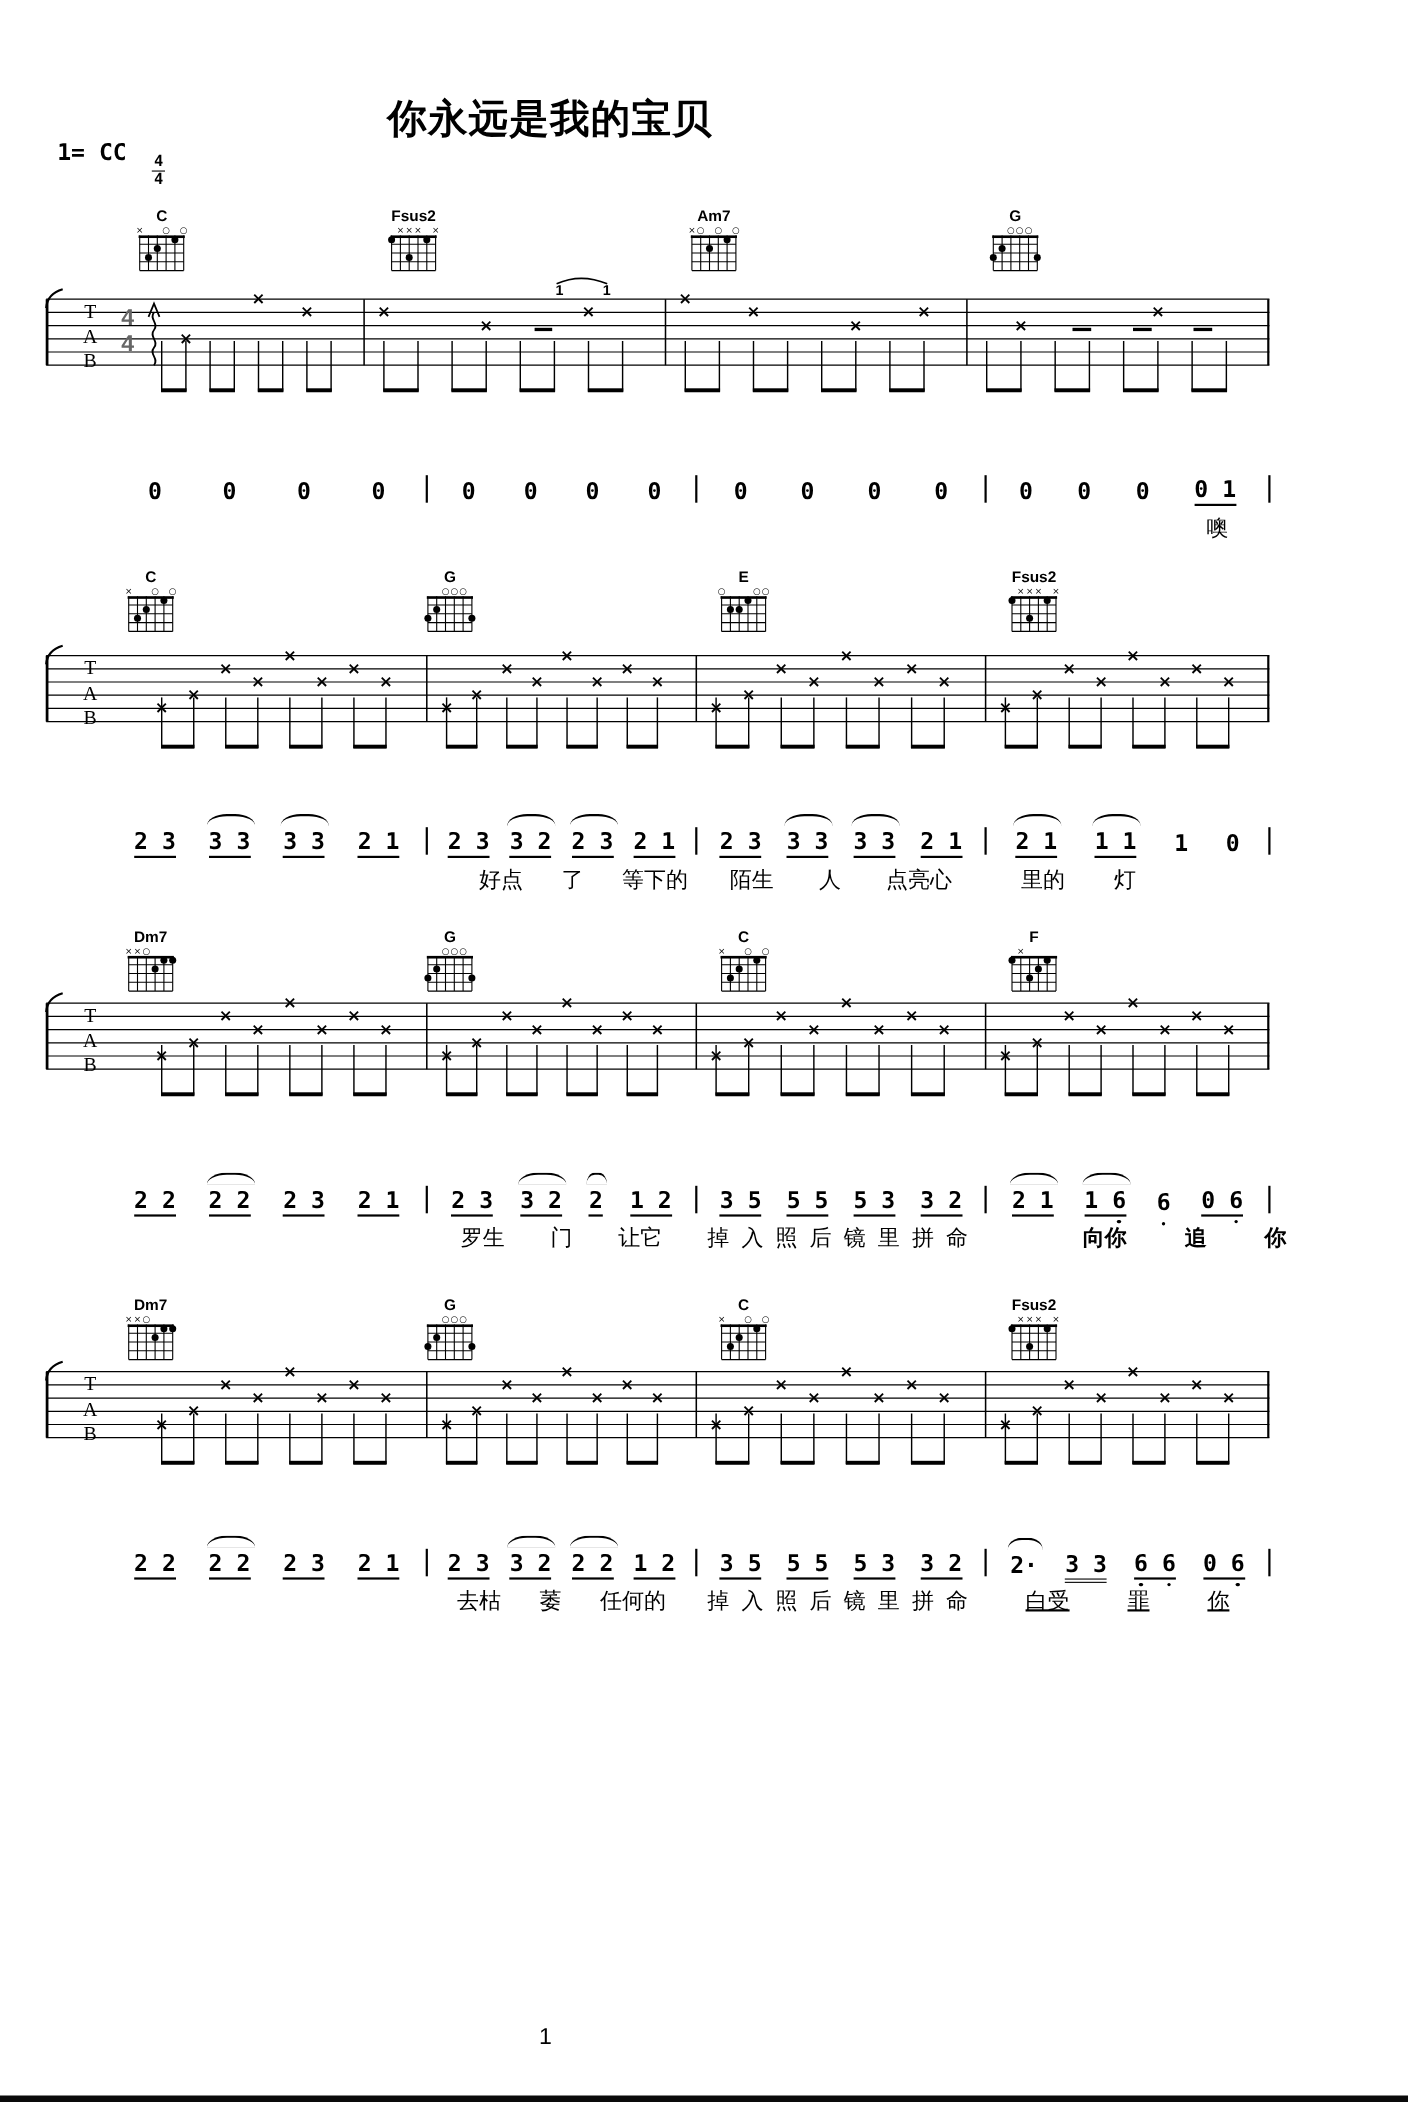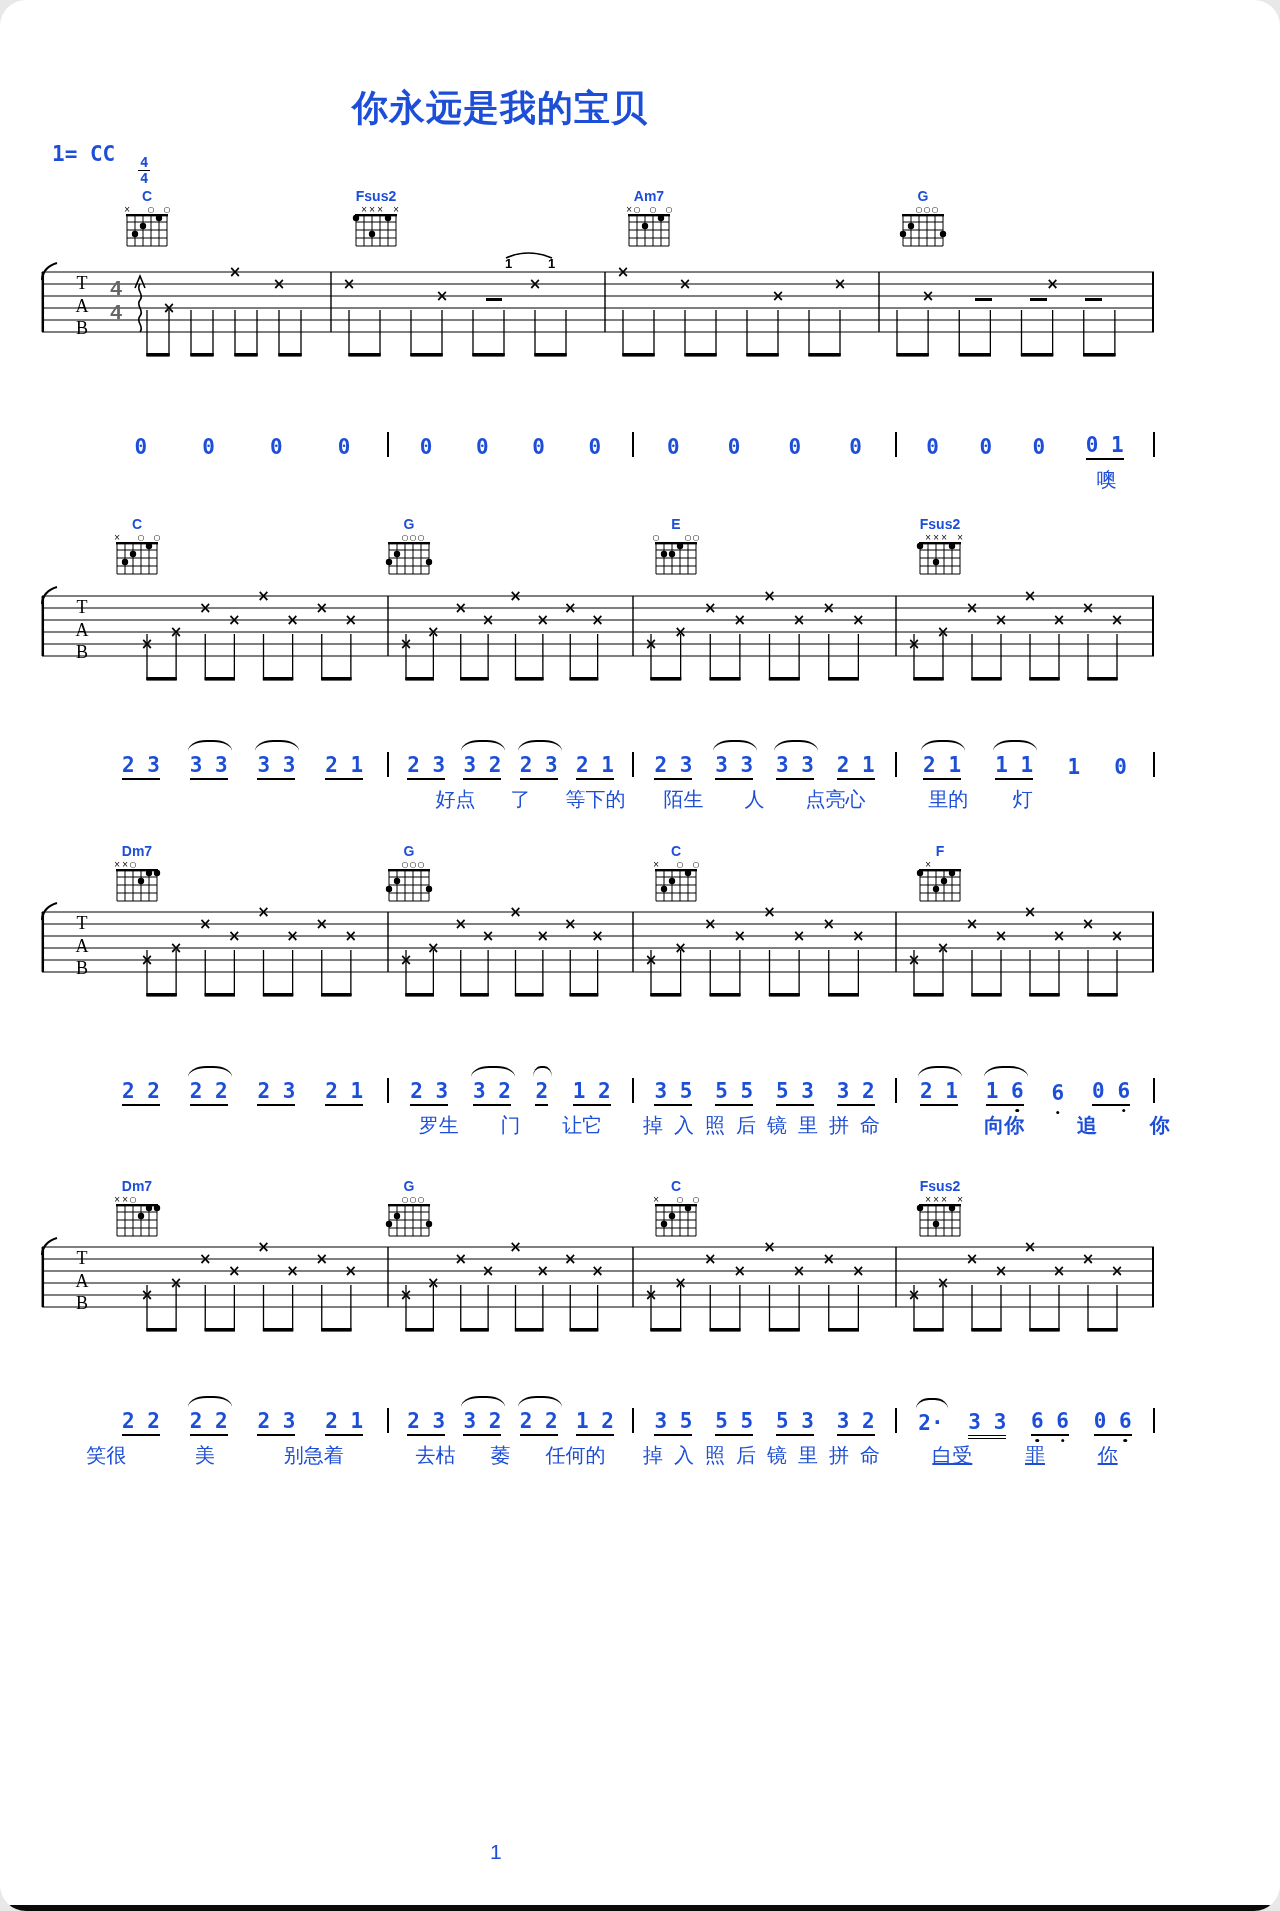--- a/index.html
+++ b/index.html
@@ -1,20 +1,20 @@
 <!DOCTYPE html>
 <html><head>
 <meta charset="utf-8">
 <style>
   html,body{margin:0;padding:0;background:#e8e8e8;}
   .page{position:relative;width:1280px;height:1911px;background:#ffffff;overflow:hidden;
-        font-family:"Liberation Sans",sans-serif;color:#1d4ed8;border-radius:26px;}
+        font-family:"Liberation Sans",sans-serif;color:#000000;}
   .title{position:absolute;top:84px;left:0;width:1000px;text-align:center;
          font-size:36px;font-weight:bold;letter-spacing:1px;}
-  .keysig{position:absolute;top:142px;left:52px;font-size:21px;font-weight:bold;
+  .keysig{position:absolute;top:126px;left:52px;font-size:21px;font-weight:bold;
           font-family:"DejaVu Sans Mono",monospace;}
   .frac{display:inline-flex;flex-direction:column;align-items:center;font-size:14px;
         line-height:1.05;vertical-align:-6px;margin-left:10px;font-weight:bold;}
   .frac .bot{border-top:1.5px solid #000;padding:0 2px;}
   .chord{position:absolute;width:52px;text-align:center;}
   .chord .cname{font-size:14px;font-weight:bold;height:16px;line-height:16px;
                 font-family:"Liberation Sans",sans-serif;}
   .staffsvg{position:absolute;left:0;overflow:visible;}
   .numrow,.lyrrow{position:absolute;left:0;width:1160px;height:30px;}
   .meas{position:absolute;display:flex;justify-content:space-around;align-items:flex-end;
@@ -890,25 +890,20 @@
         <span class="nbar" style="left: 895px;"></span>
         <div class="meas" style="left: 896px; width: 258px;">
           <span class="grp"><span class="arc"></span><span class="ch">2</span><span class="ch">·</span></span>
           <span class="grp u2"><span class="ch">3</span><span class="ch"> </span><span class="ch">3</span></span>
           <span class="grp u"><span class="ch low">6</span><span class="ch"> </span><span class="ch low">6</span></span>
           <span class="grp u"><span class="ch">0</span><span class="ch"> </span><span class="ch low">6</span></span>
         </div>
         <span class="nbar" style="left: 1153px;"></span>
       </div>
       <div class="lyrrow" style="top: 1442px;">
-        <div class="meas" style="left: 42px; width: 346px;">
-          <span class="lyr">笑很</span>
-          <span class="lyr">美</span>
-          <span class="lyr">别急着</span>
-        </div>
         <div class="meas" style="left: 388px; width: 245px;">
           <span class="lyr">去枯</span>
           <span class="lyr">萎</span>
           <span class="lyr">任何的</span>
         </div>
         <div class="meas" style="left: 633px; width: 263px;">
           <span class="lyr spread">掉入照后镜里拼命</span>
         </div>
         <div class="meas" style="left: 896px; width: 258px; text-decoration: underline;">
           <span class="lyr">白受</span>

